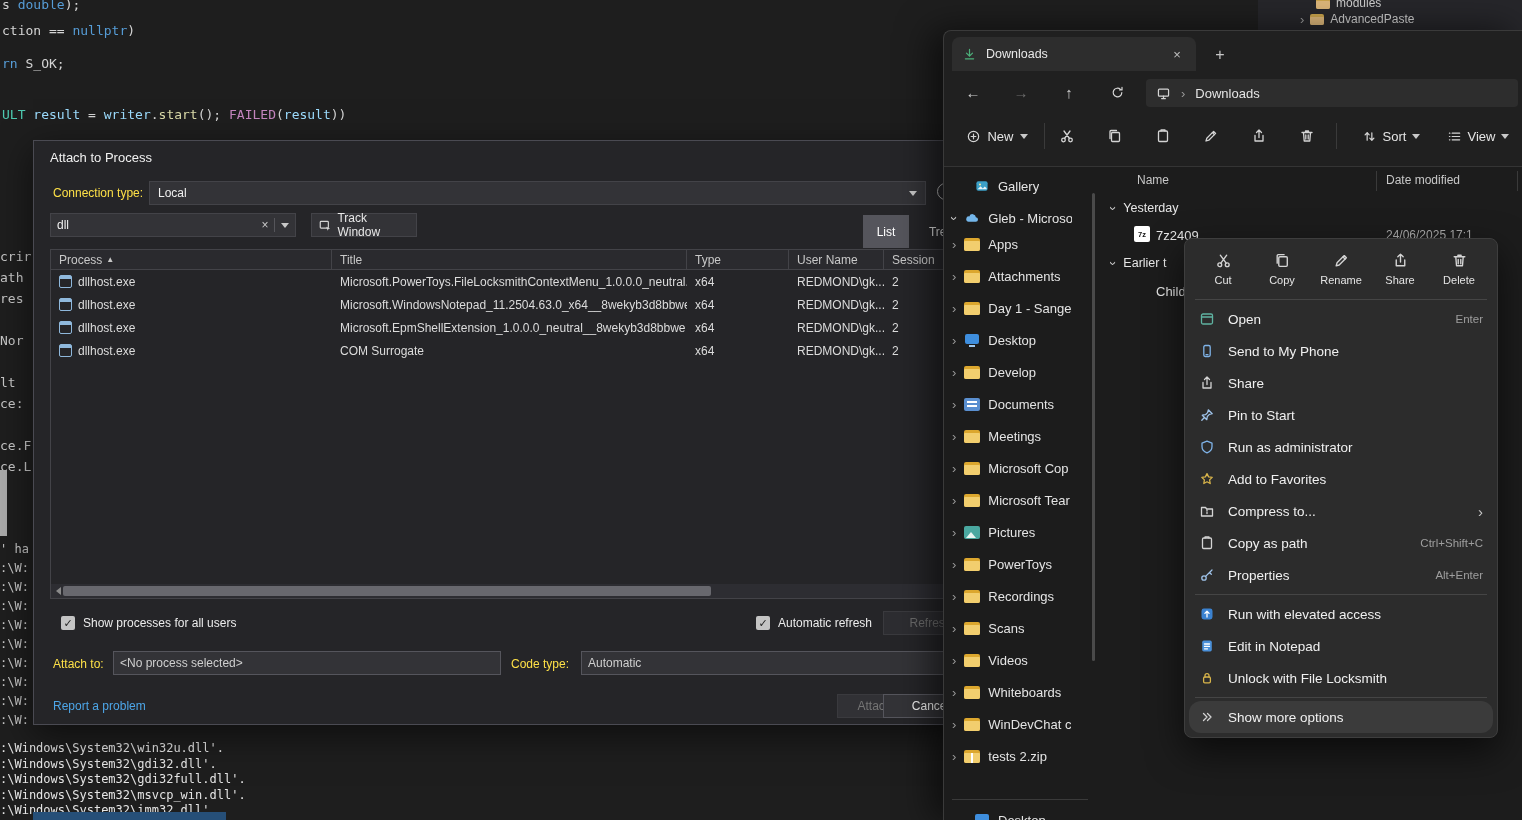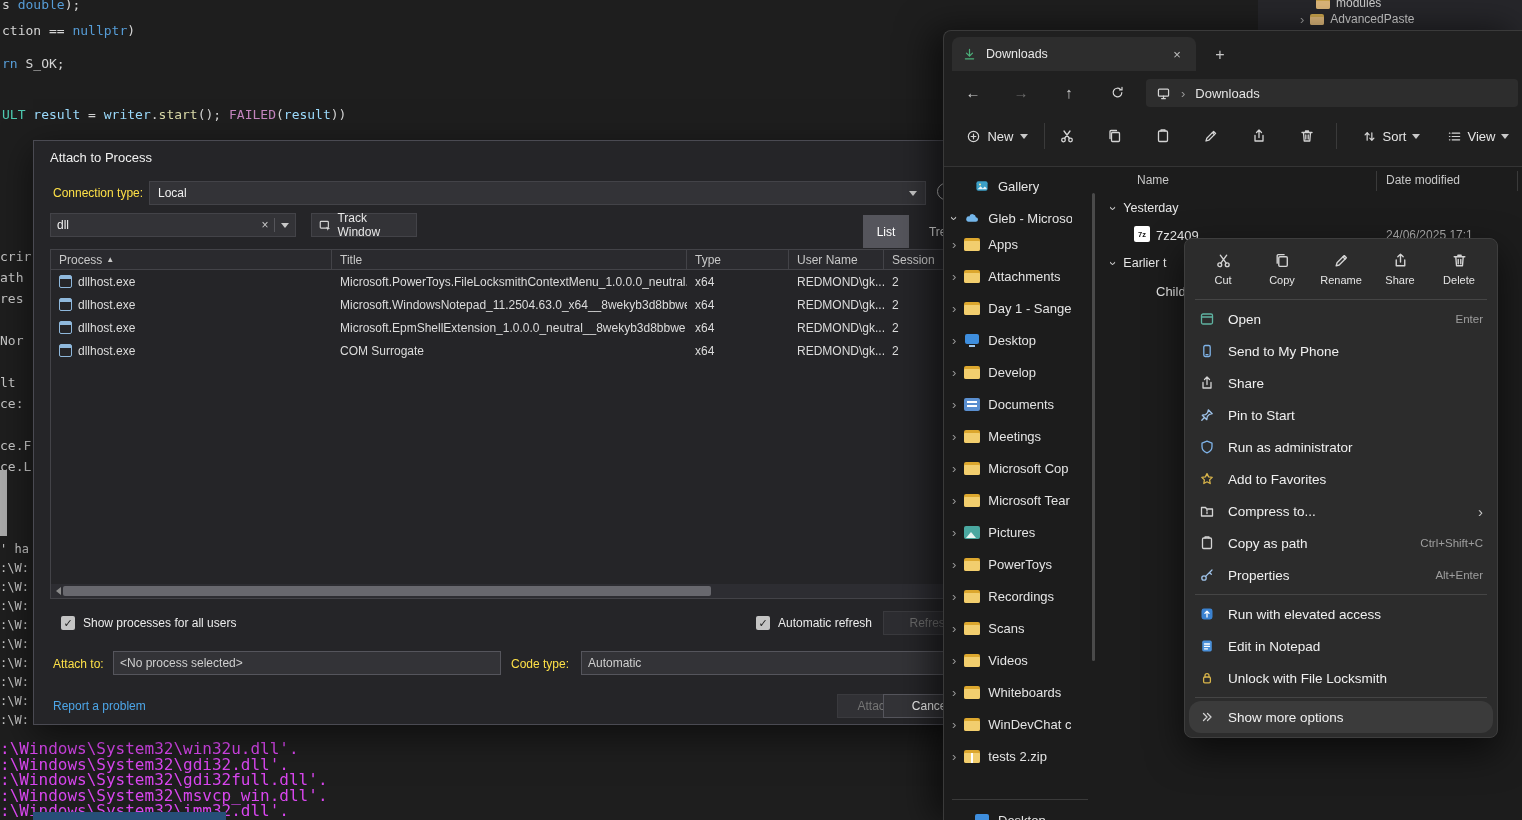--- a/index.html
+++ b/index.html
@@ -12,21 +12,21 @@
 
   
   .code-line{position:absolute;left:2px;font-size:13px;line-height:16px;white-space:pre}
   .tok.plain{color:#D4D4D4}.tok.kw{color:#569CD6}.tok.type{color:#4EC9B0}
   .tok.var{color:#9CDCFE}.tok.fn{color:#DCDCAA}.tok.macro{color:#C586C0}
   .edge-stack{position:absolute;left:0;top:246px;font-size:13px;line-height:21px;color:#C8C8C8}
   .edge-stack div{height:21px;white-space:pre}
   .edge-mono{position:absolute;left:0;top:540px;font-size:12px;line-height:19px;color:#C8C8C8}
   .edge-mono div{height:19px;white-space:pre}
   .gray-block{position:absolute;left:0;top:470px;width:7px;height:66px;background:#ABABAB}
-  .out-stack{position:absolute;left:0;top:741px;font-size:16px;line-height:15.5px;color:#d946ef}
+  .out-stack{position:absolute;left:0;top:741px;font-size:12px;line-height:15.5px;color:#e5e5e5}
   .out-stack div{white-space:pre}
   .sel-bar{position:absolute;left:33px;top:812px;width:193px;height:8px;background:#264F78}
 
   
   .dialog{position:absolute;left:33px;top:140px;width:930px;height:585px;background:#252528;
     border:1px solid #4A4A52;box-shadow:0 10px 34px rgba(0,0,0,.55);z-index:5;font-size:12px;color:#ECECEC}
   .dlg-title{position:absolute;left:16px;top:9px;font-size:13px;color:#F1F1F1}
   .lbl{color:#fde047}
   .conn-lbl{position:absolute;left:19px;top:45px}
   .conn-dd{position:absolute;left:115px;top:40px;width:777px;height:24px;background:#333337;

